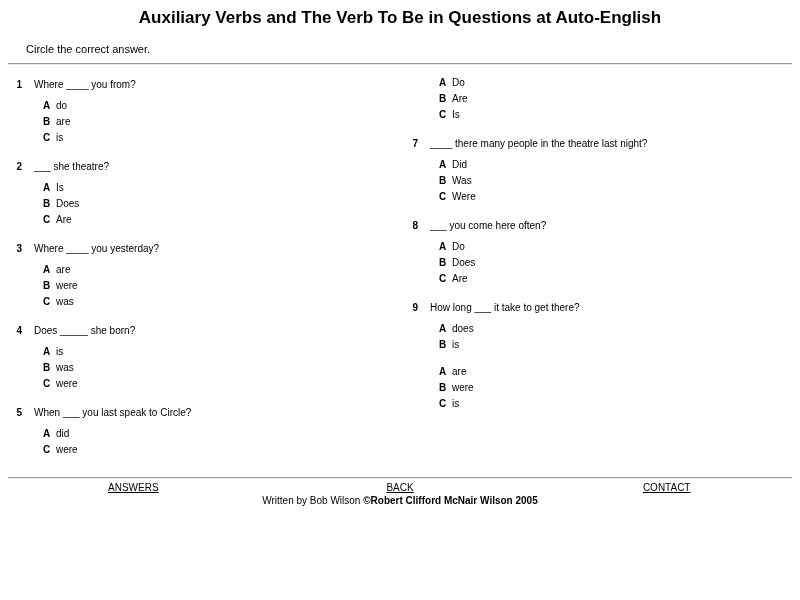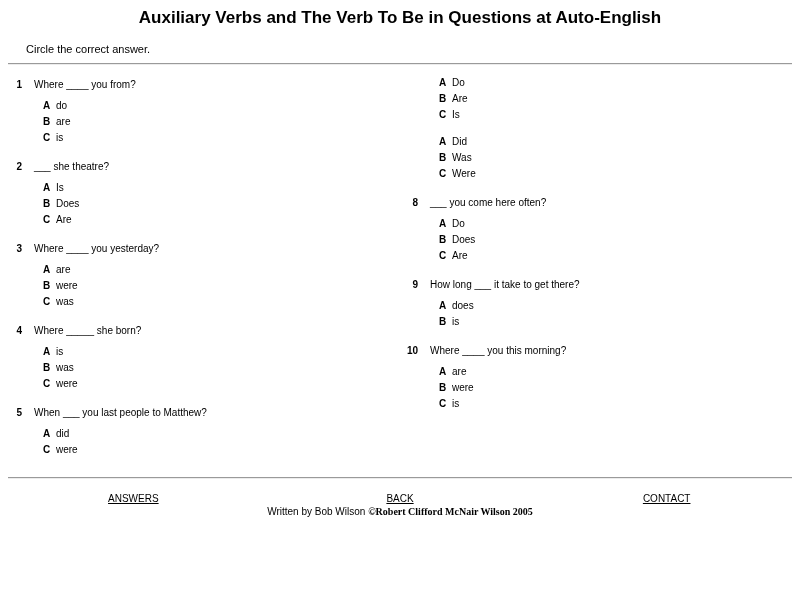--- a/index.html
+++ b/index.html
@@ -65,36 +65,36 @@
   .opt-letter {
     display: inline-block;
     min-width: 11px;
     font-weight: bold;
   }
   .opt-text { margin-left: 2px; }
   .footer { margin-top: 0; }
   .footer-links {
     display: flex;
     font-size: 10px;
-    margin-top: 14px;
+    margin-top: 3px;
   }
   .footer-links a {
     flex: 1;
     text-align: center;
     color: #000000;
     text-decoration: underline;
     cursor: pointer;
   }
   .credit {
     font-size: 10px;
     text-align: center;
     margin: 2px 0 0 0;
   }
   .credit-copyright {
-    font-family: Liberation Serif, serif;
+    font-family: Liberation Sans, sans-serif;
     font-weight: bold;
     font-size: 10px;
   }
 </style>
 </head>
 <body>
 
 <div class="page">
   <h1 class="page-title">Auxiliary Verbs and The Verb To Be in Questions at Auto-English</h1>
   <p class="instruction">Circle the correct answer.</p>
@@ -114,55 +114,55 @@
           <div class="option"><span class="opt-letter">B</span><span class="opt-text">Does</span></div>
           <div class="option"><span class="opt-letter">C</span><span class="opt-text">Are</span></div>
         </div>
         <div class="question-block">
           <div class="q-line"><span class="q-num">3</span><span class="q-text">Where ____ you yesterday?</span></div>
           <div class="option"><span class="opt-letter">A</span><span class="opt-text">are</span></div>
           <div class="option"><span class="opt-letter">B</span><span class="opt-text">were</span></div>
           <div class="option"><span class="opt-letter">C</span><span class="opt-text">was</span></div>
         </div>
         <div class="question-block">
-          <div class="q-line"><span class="q-num">4</span><span class="q-text">Where _____ she born?</span></div>
+          <div class="q-line"><span class="q-num">4</span><span class="q-text">Does _____ she born?</span></div>
           <div class="option"><span class="opt-letter">A</span><span class="opt-text">is</span></div>
           <div class="option"><span class="opt-letter">B</span><span class="opt-text">was</span></div>
           <div class="option"><span class="opt-letter">C</span><span class="opt-text">were</span></div>
         </div>
         <div class="question-block">
-          <div class="q-line"><span class="q-num">5</span><span class="q-text">When ___ you last people to Matthew?</span></div>
+          <div class="q-line"><span class="q-num">5</span><span class="q-text">When ___ you last speak to Circle?</span></div>
           <div class="option"><span class="opt-letter">A</span><span class="opt-text">did</span></div>
           <div class="option"><span class="opt-letter">C</span><span class="opt-text">were</span></div>
         </div>
       </div>
     <div class="col col-right" id="col-right">
         <div class="question-block">
           <div class="option"><span class="opt-letter">A</span><span class="opt-text">Do</span></div>
           <div class="option"><span class="opt-letter">B</span><span class="opt-text">Are</span></div>
           <div class="option"><span class="opt-letter">C</span><span class="opt-text">Is</span></div>
         </div>
         <div class="question-block">
+          <div class="q-line"><span class="q-num">7</span><span class="q-text">____ there many people in the theatre last night?</span></div>
           <div class="option"><span class="opt-letter">A</span><span class="opt-text">Did</span></div>
           <div class="option"><span class="opt-letter">B</span><span class="opt-text">Was</span></div>
           <div class="option"><span class="opt-letter">C</span><span class="opt-text">Were</span></div>
         </div>
         <div class="question-block">
           <div class="q-line"><span class="q-num">8</span><span class="q-text">___ you come here often?</span></div>
           <div class="option"><span class="opt-letter">A</span><span class="opt-text">Do</span></div>
           <div class="option"><span class="opt-letter">B</span><span class="opt-text">Does</span></div>
           <div class="option"><span class="opt-letter">C</span><span class="opt-text">Are</span></div>
         </div>
         <div class="question-block">
           <div class="q-line"><span class="q-num">9</span><span class="q-text">How long ___ it take to get there?</span></div>
           <div class="option"><span class="opt-letter">A</span><span class="opt-text">does</span></div>
           <div class="option"><span class="opt-letter">B</span><span class="opt-text">is</span></div>
         </div>
         <div class="question-block">
-          <div class="q-line"><span class="q-num">10</span><span class="q-text">Where ____ you this morning?</span></div>
           <div class="option"><span class="opt-letter">A</span><span class="opt-text">are</span></div>
           <div class="option"><span class="opt-letter">B</span><span class="opt-text">were</span></div>
           <div class="option"><span class="opt-letter">C</span><span class="opt-text">is</span></div>
         </div>
       </div>
   </div>
 
   <div class="footer">
     <hr class="rule">
     <div class="footer-links">

